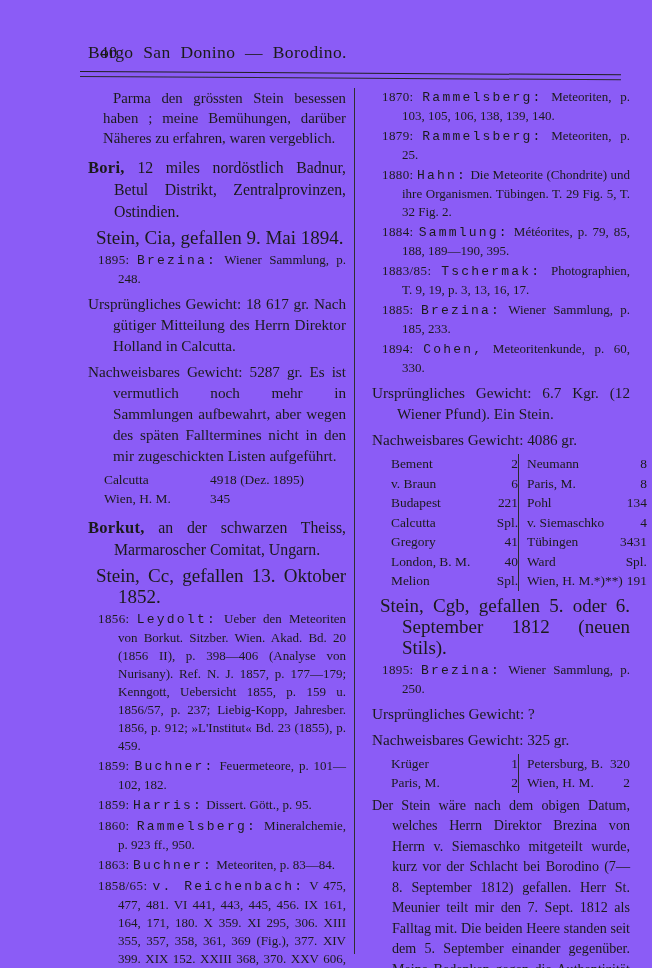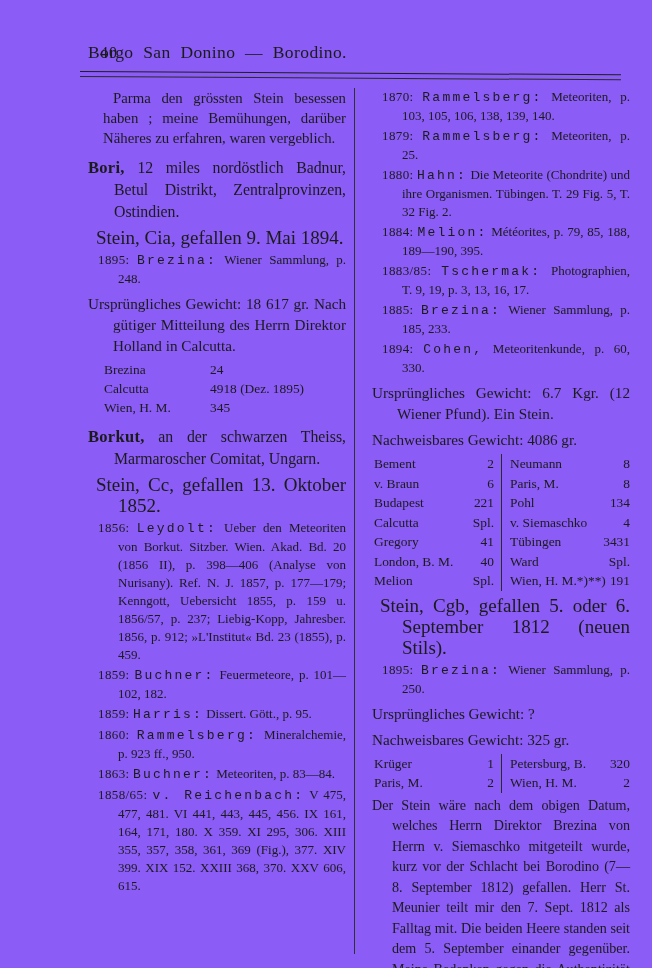--- a/index.html
+++ b/index.html
@@ -33,21 +33,21 @@
   .bib{margin-top:3px;}
   .bib-entry{font-size:13px;line-height:18px;padding-left:30px;text-indent:-20px;margin-top:2px;}
   .bib-year{letter-spacing:0.4px;}
   .sperr{letter-spacing:0.17em;font-family:Liberation Mono, monospace;}
   .weight{font-size:15.2px;line-height:21px;padding-left:25px;text-indent:-25px;margin-top:5px;}
   .coll-simple{margin:4px 0 2px 16px;font-size:13.4px;line-height:19px;}
   .coll-row{display:flex;}
   .coll-name{width:106px;flex:none;}
   .coll-table{display:flex;margin:4px 0 2px 2px;font-size:13.4px;line-height:19.5px;}
   .coll-sub{box-sizing:border-box;}
-  .coll-sub-left{width:50%;border-right:1px solid #2a2a2a;padding-right:7px;flex:none;}
+  .coll-sub-left{width:50%;border-right:1px solid #2a2a2a;padding-right:0;flex:none;margin-left:17px;}
   .coll-sub-right{flex:1;padding-left:8px;}
   .coll-trow{display:flex;justify-content:space-between;}
   .coll-tname{white-space:nowrap;}
   .coll-tval{text-align:right;padding-left:4px;}
   .note{font-size:14.1px;line-height:20.5px;padding-left:20px;text-indent:-20px;}
 </style>
 </head>
 <body>
 
 <div class="page">
@@ -65,26 +65,23 @@
       <p class="cont">Parma den grössten Stein besessen haben ; meine Bemühungen, darüber Näheres zu erfahren, waren vergeblich.</p>
 
       <p class="head-entry"><span class="headword">Bori,</span> <span>12 miles nordöstlich Badnur, Betul Distrikt, Zentralprovinzen, Ostindien.</span></p>
       <p class="stein">Stein, Cia, gefallen 9. Mai 1894.</p>
 
       <div class="bib">
         <p class="bib-entry"><span class="bib-year">1895:</span> <span class="sperr">Brezina:</span> <span>Wiener Sammlung, p. 248.</span></p>
       </div>
 
       <p class="weight">Ursprüngliches Gewicht: 18 617 gr. Nach gütiger Mitteilung des Herrn Direktor Holland in Calcutta.</p>
+      <p class="weight">Nachweisbares Gewicht: 5287 gr. Es ist vermutlich noch mehr in Sammlungen aufbewahrt, aber wegen des späten Falltermines nicht in den mir zugeschickten Listen aufgeführt.</p>
 
       <div class="coll-simple">
-        <div class="coll-row">
-            <span class="coll-name">Brezina</span>
-            <span class="coll-val">24</span>
-          </div>
         <div class="coll-row">
             <span class="coll-name">Calcutta</span>
             <span class="coll-val">4918 (Dez. 1895)</span>
           </div>
         <div class="coll-row">
             <span class="coll-name">Wien, H. M.</span>
             <span class="coll-val">345</span>
           </div>
       </div>
 
@@ -103,21 +100,21 @@
     </div>
 
     <div class="col-divider"></div>
 
     <div class="col-right">
 
       <div class="bib" style="margin-top:0">
         <p class="bib-entry" style="margin-top:0"><span class="bib-year">1870:</span> <span class="sperr">Rammelsberg:</span> <span>Meteoriten, p. 103, 105, 106, 138, 139, 140.</span></p>
         <p class="bib-entry"><span class="bib-year">1879:</span> <span class="sperr">Rammelsberg:</span> <span>Meteoriten, p. 25.</span></p>
         <p class="bib-entry"><span class="bib-year">1880:</span> <span class="sperr">Hahn:</span> <span>Die Meteorite (Chondrite) und ihre Organismen. Tübingen. T. 29 Fig. 5, T. 32 Fig. 2.</span></p>
-        <p class="bib-entry"><span class="bib-year">1884:</span> <span class="sperr">Melion:</span> <span>Météorites, p. 79, 85, 188, 189—190, 395.</span></p>
+        <p class="bib-entry"><span class="bib-year">1884:</span> <span class="sperr">Sammlung:</span> <span>Météorites, p. 79, 85, 188, 189—190, 395.</span></p>
         <p class="bib-entry"><span class="bib-year">1883/85:</span> <span class="sperr">Tschermak:</span> <span>Photographien, T. 9, 19, p. 3, 13, 16, 17.</span></p>
         <p class="bib-entry"><span class="bib-year">1885:</span> <span class="sperr">Brezina:</span> <span>Wiener Sammlung, p. 185, 233.</span></p>
         <p class="bib-entry"><span class="bib-year">1894:</span> <span class="sperr">Cohen,</span> <span>Meteoritenkunde, p. 60, 330.</span></p>
       </div>
 
       <p class="weight">Ursprüngliches Gewicht: 6.7 Kgr. (12 Wiener Pfund). Ein Stein.</p>
       <p class="weight">Nachweisbares Gewicht: 4086 gr.</p>
 
       <div class="coll-table">
         <div class="coll-sub coll-sub-left">

